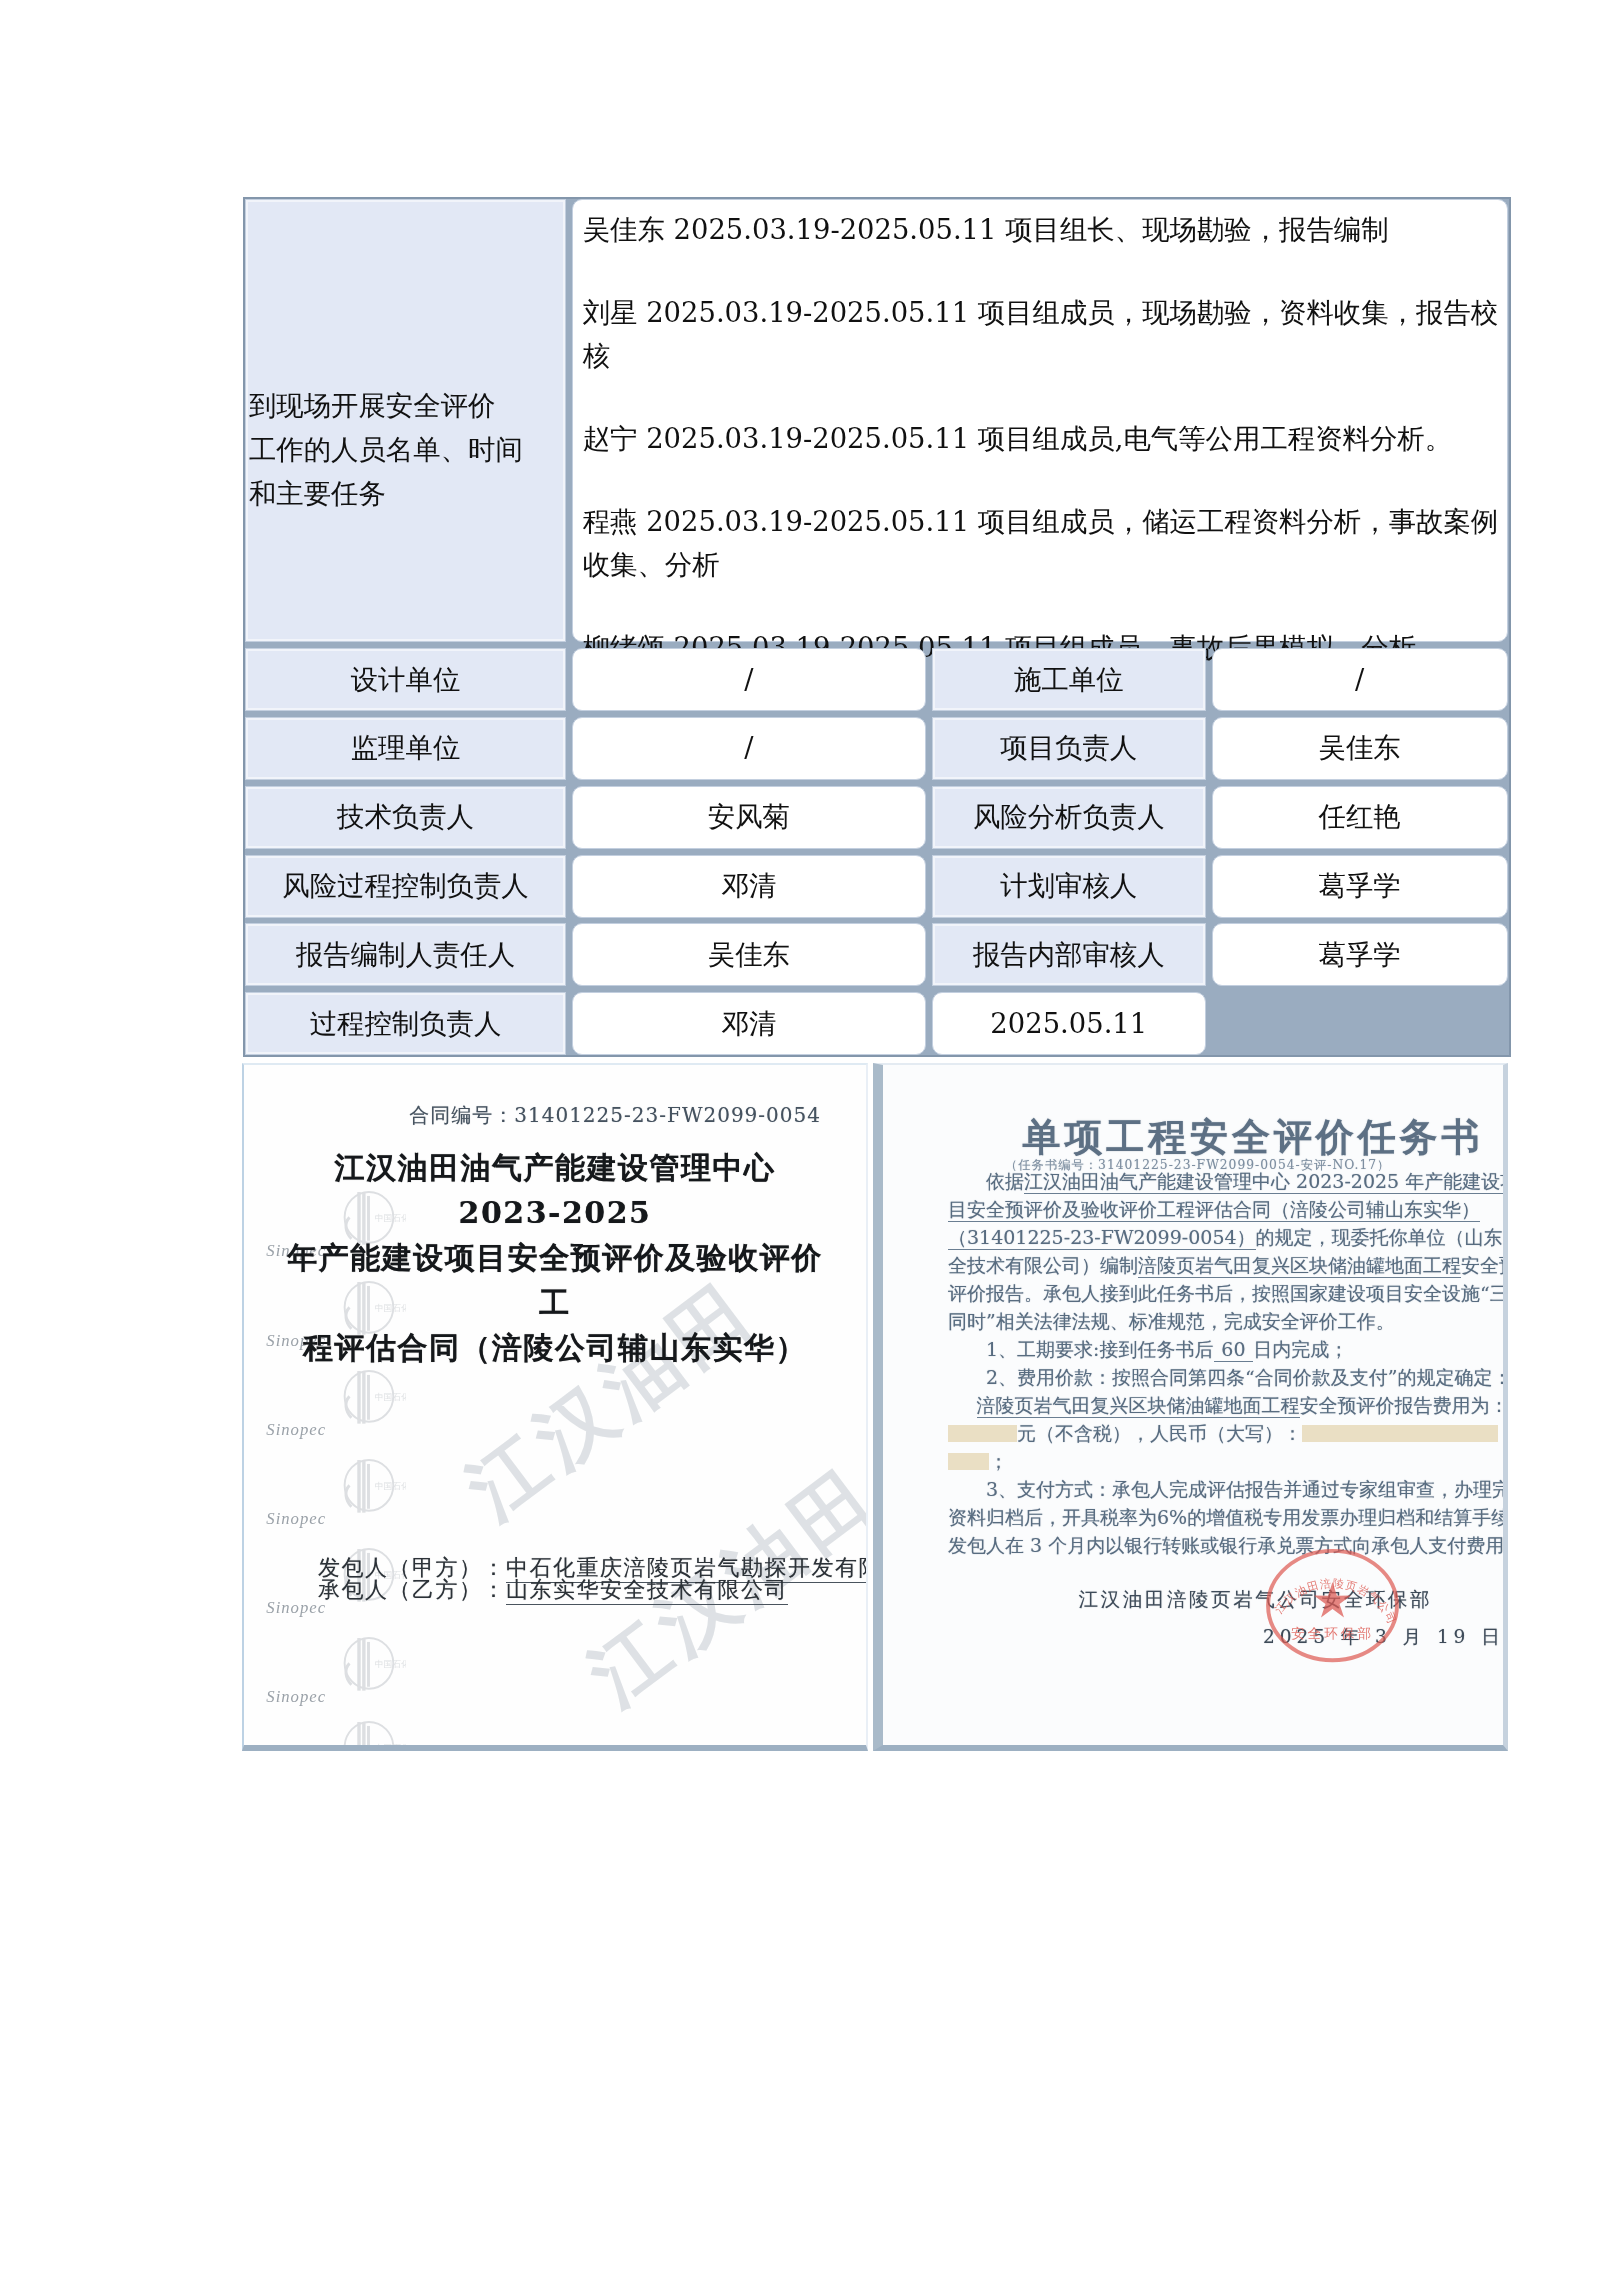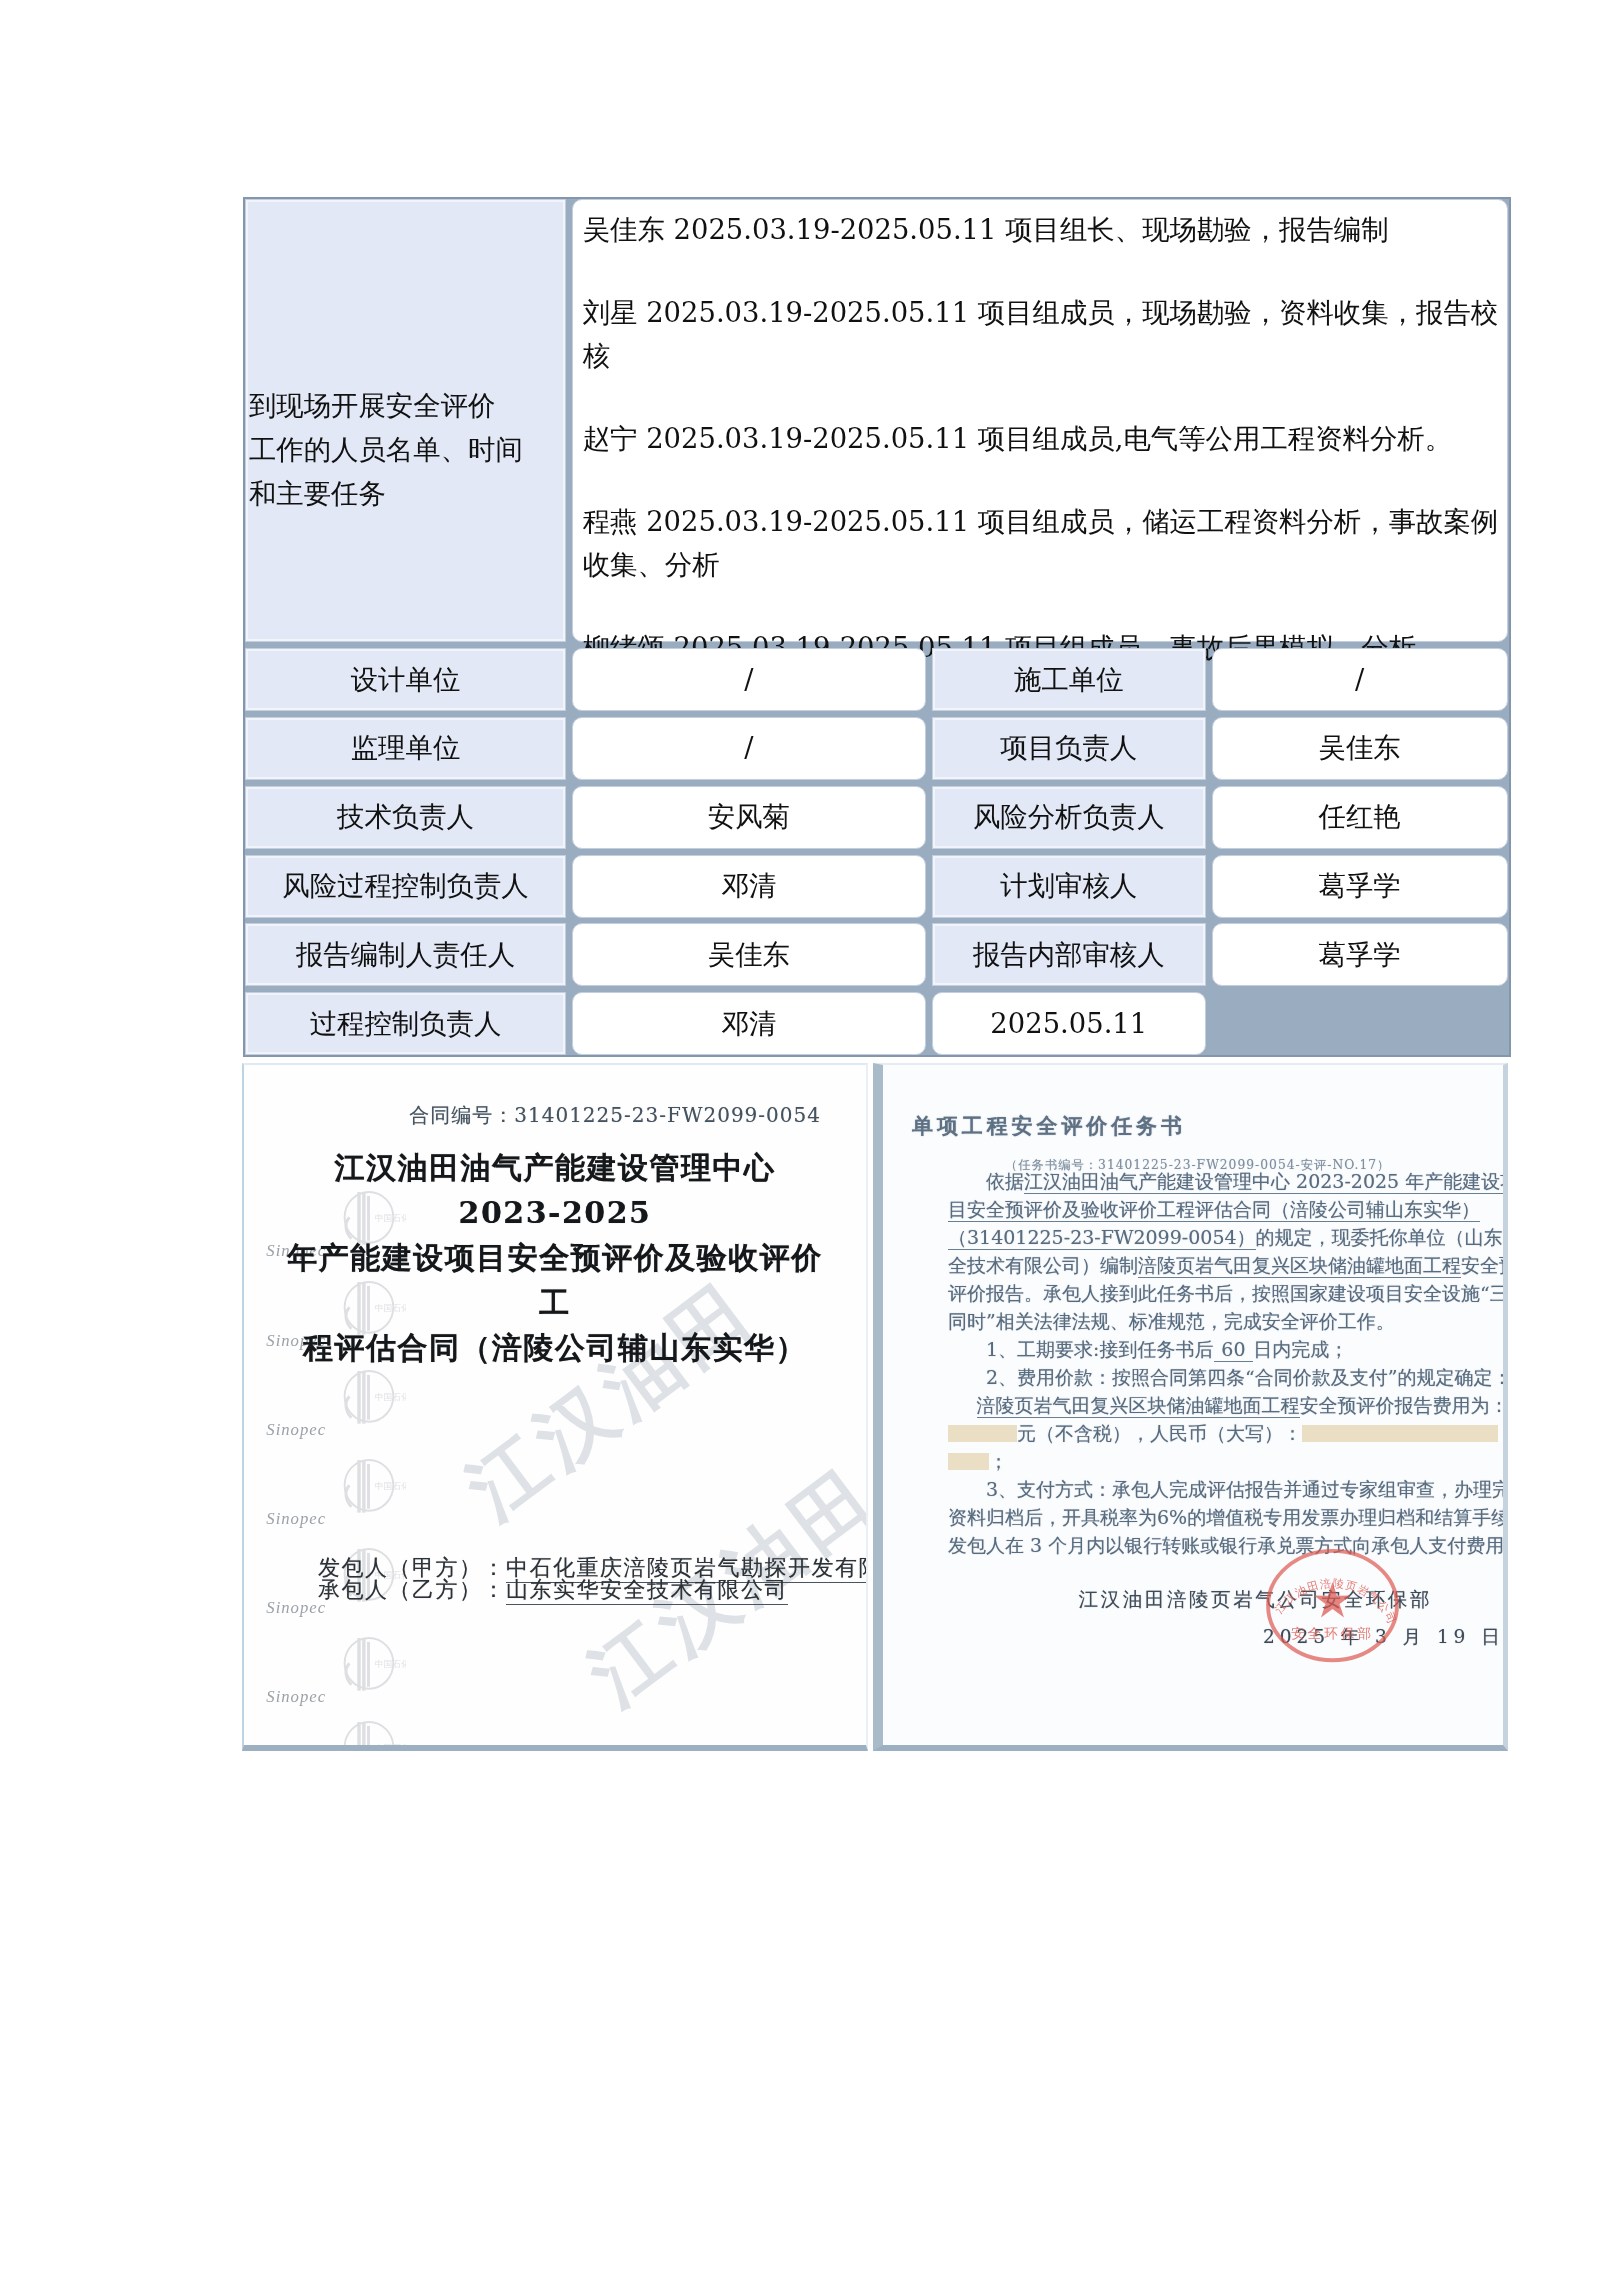--- a/index.html
+++ b/index.html
@@ -83,22 +83,22 @@
   }
   
   .doc-right {
     left:873px; width:635px; background:#fbfcfd;
     border-left:10.8px solid #a9bac9; border-top:2px solid #e4ebf2;
     border-right:5.9px solid #c6d2de; border-bottom:6.9px solid #9db0c2;
     color:#58embedded;
     color:#586c80;
   }
   .task-title {
-    position:absolute; top:47px; left:29px; right:19.6px; text-align:left;
-    font-size:21px; font-weight:bold; letter-spacing:3.9px; color:#5d7084;
+    position:absolute; top:47px; left:29px; right:19.6px; text-align:right;
+    font-size:38px; font-weight:bold; letter-spacing:3.9px; color:#5d7084;
     text-shadow:0 0 1.2px rgba(93,112,132,.6);
     font-family:Liberation Mono, monospace;
   }
   .task-no {
     position:absolute; top:92px; left:29px; right:19.6px; text-align:center;
     font-size:12.3px; color:#7e8fa1; letter-spacing:1px;
     text-shadow:0 0 1px rgba(126,143,161,.5);
   }
   .task-body {
     position:absolute; top:102px; left:65px; right:41px;

